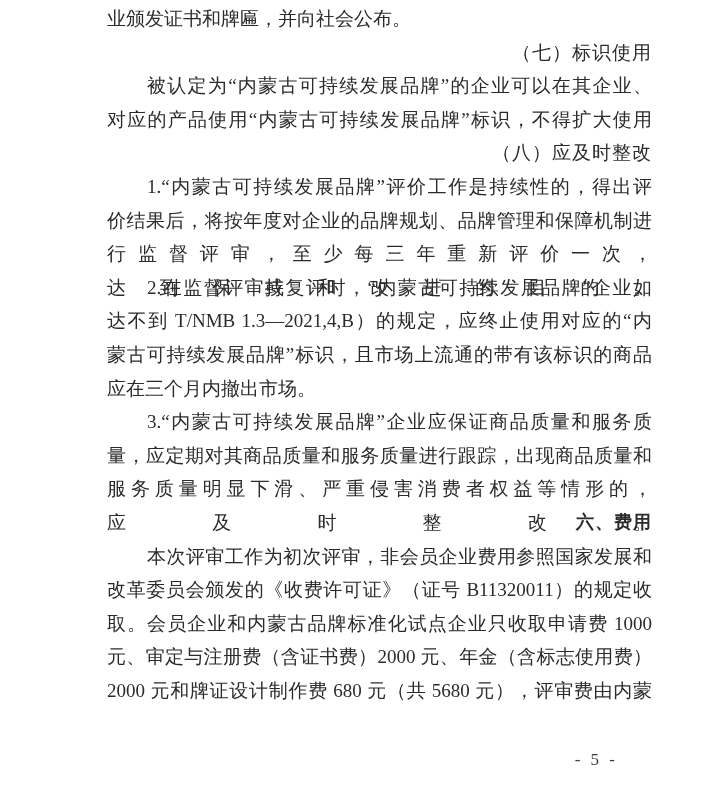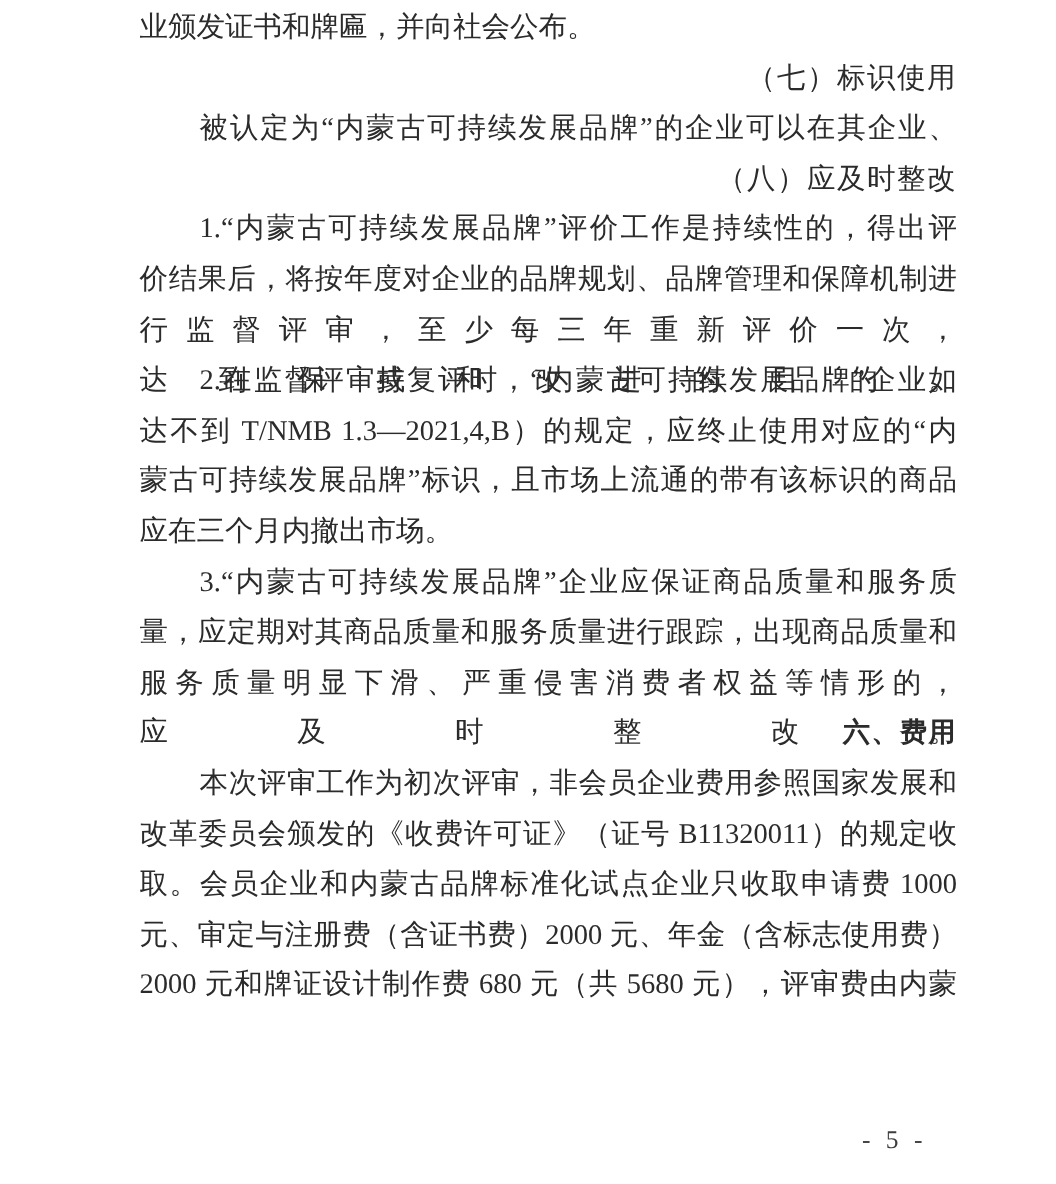--- a/index.html
+++ b/index.html
@@ -7,21 +7,21 @@
     position: relative;
     width: 704px;
     height: 789px;
     background: #ffffff;
     color: #2b2b2b;
     font-family: "Liberation Serif", "DejaVu Serif", serif;
     overflow: hidden;
   }
   .textcol {
     position: absolute;
-    left: 93px;
+    left: 107px;
     top: 2px;
     width: 545px;
   }
   .line {
     font-size: 19px;
     line-height: 33.6px;
     height: 33.6px;
     word-break: keep-all;
     white-space: normal;
   }
@@ -50,20 +50,21 @@
   }
 </style>
 </head>
 <body>
 
 <div class="page">
   <div class="textcol">
     <div class="line">业颁发证书和牌匾，并向社会公布。</div>
     <div class="line indent subheading">（七）标识使用</div>
     <div class="line indent fill">被认定为“内蒙古可持续发展品牌”的企业可以在其企业、</div>
+    <div class="line fill">对应的产品使用“内蒙古可持续发展品牌”标识，不得扩大使用</div>
     <div class="line indent subheading">（八）应及时整改</div>
     <div class="line indent fill">1.“内蒙古可持续发展品牌”评价工作是持续性的，得出评</div>
     <div class="line fill">价结果后，将按年度对企业的品牌规划、品牌管理和保障机制进</div>
     <div class="line fill">行监督评审，至少每三年重新评价一次，达到保持和改进的目的。</div>
     <div class="line indent fill">2.在监督评审或复评时，“内蒙古可持续发展品牌”企业如</div>
     <div class="line fill">达不到 T/NMB 1.3—2021,4,B）的规定，应终止使用对应的“内</div>
     <div class="line fill">蒙古可持续发展品牌”标识，且市场上流通的带有该标识的商品</div>
     <div class="line">应在三个月内撤出市场。</div>
     <div class="line indent fill">3.“内蒙古可持续发展品牌”企业应保证商品质量和服务质</div>
     <div class="line fill">量，应定期对其商品质量和服务质量进行跟踪，出现商品质量和</div>

